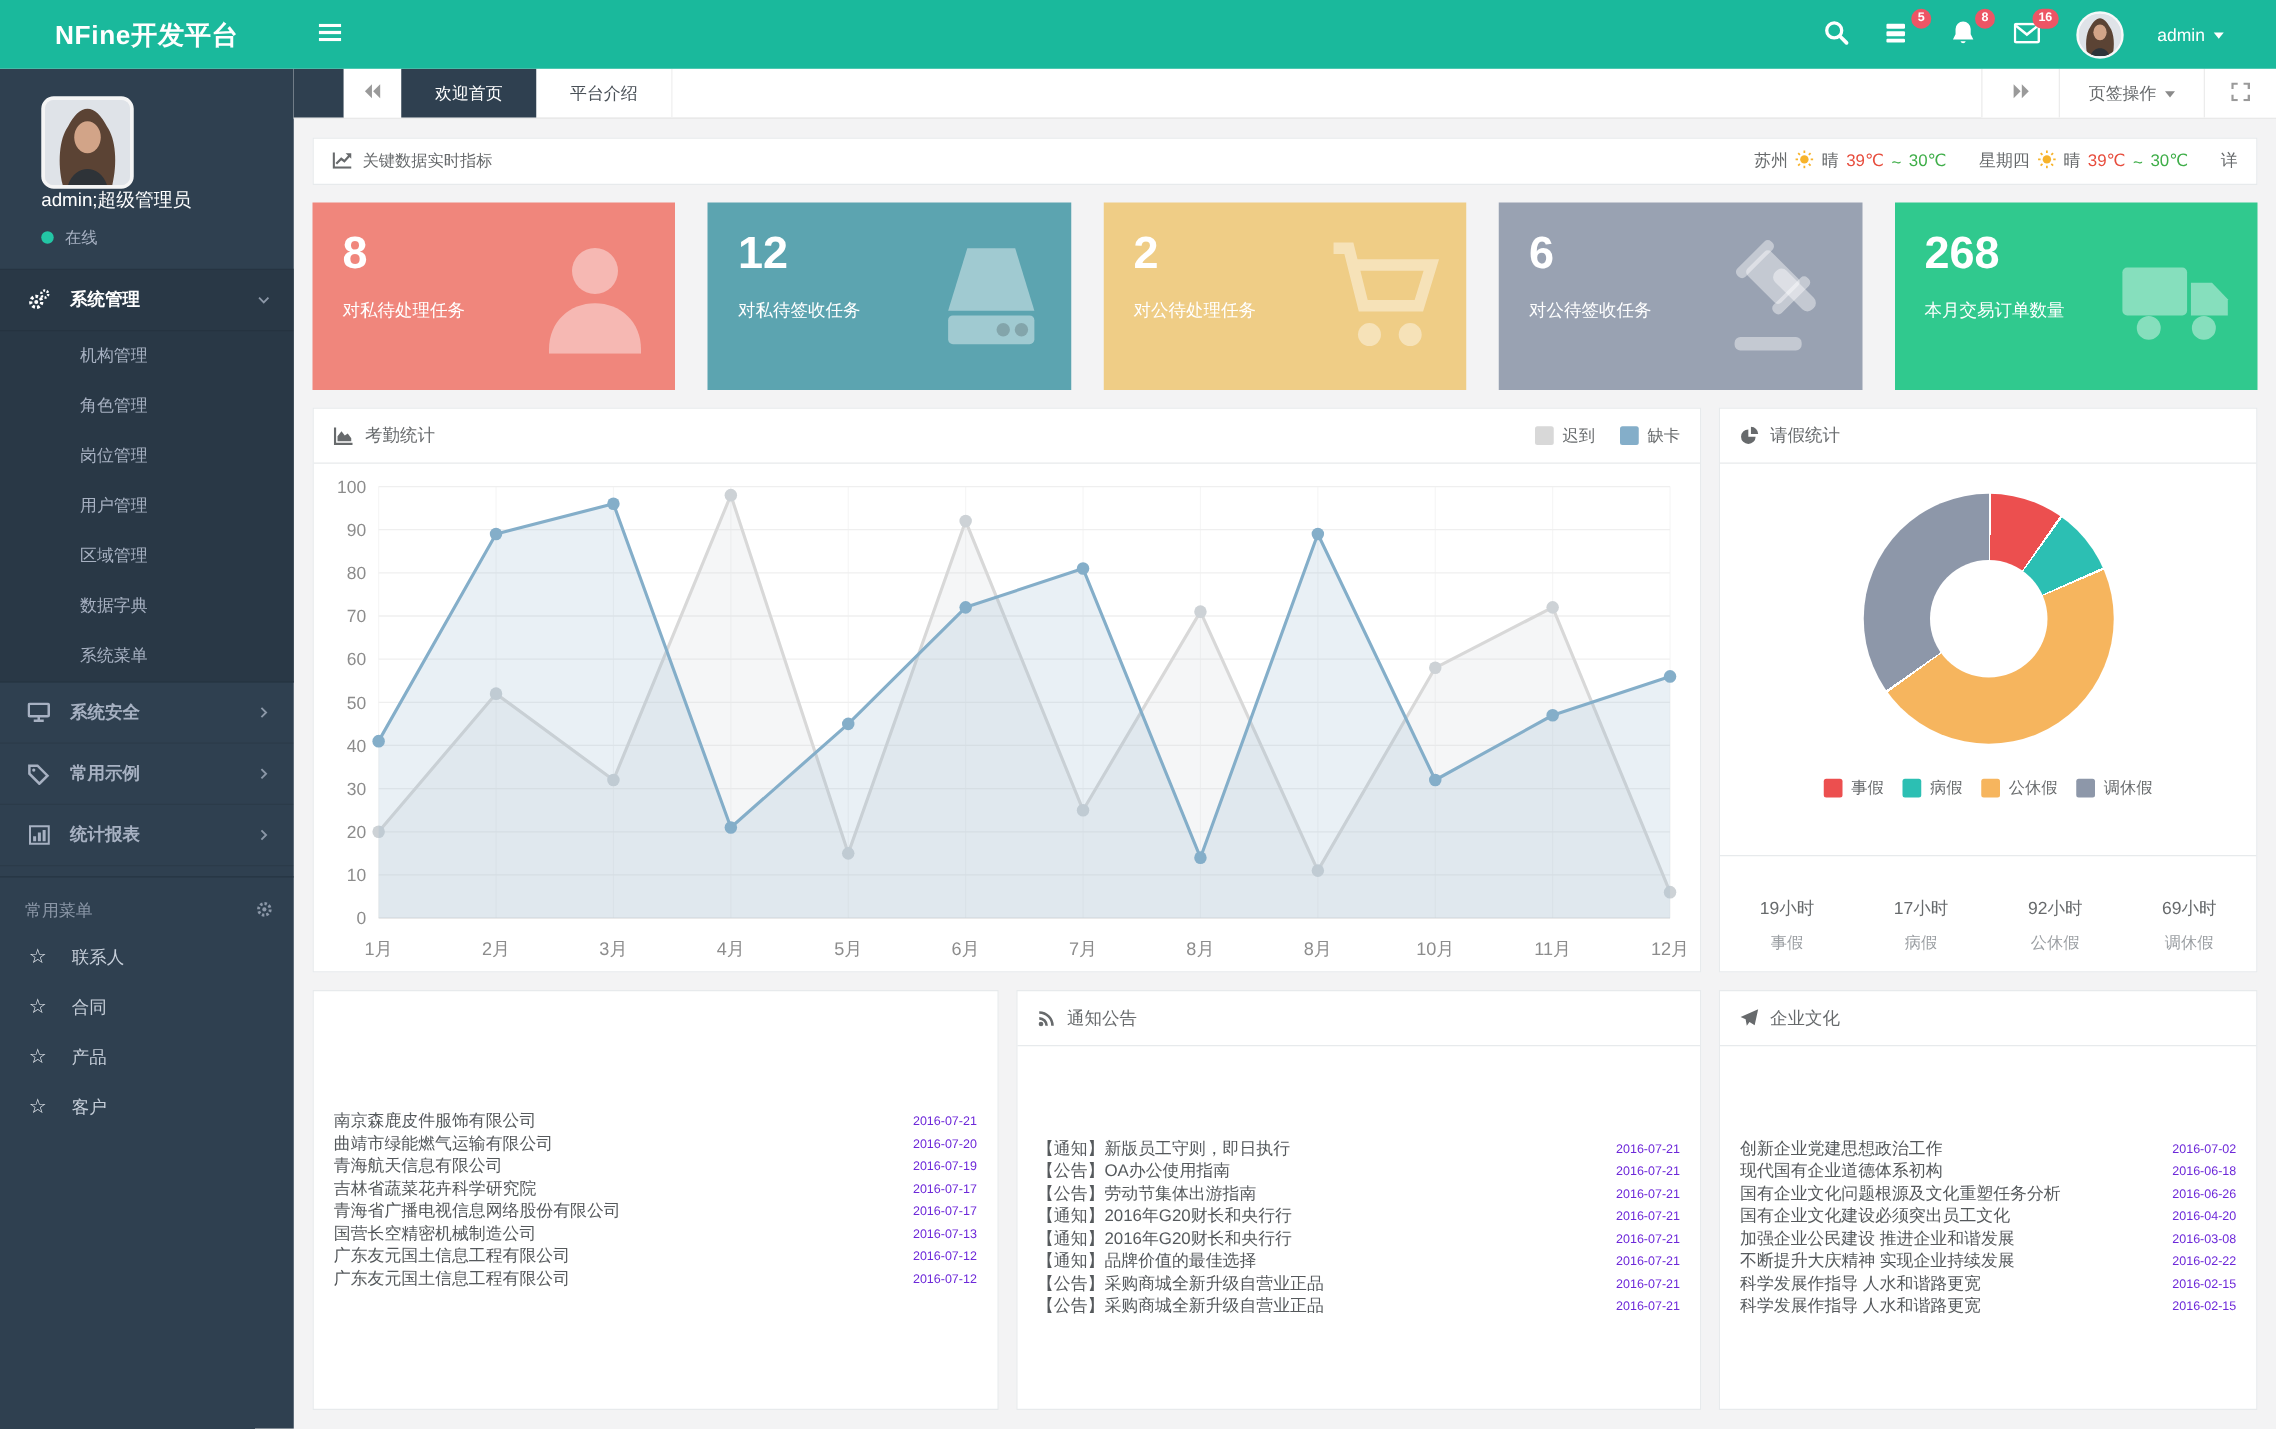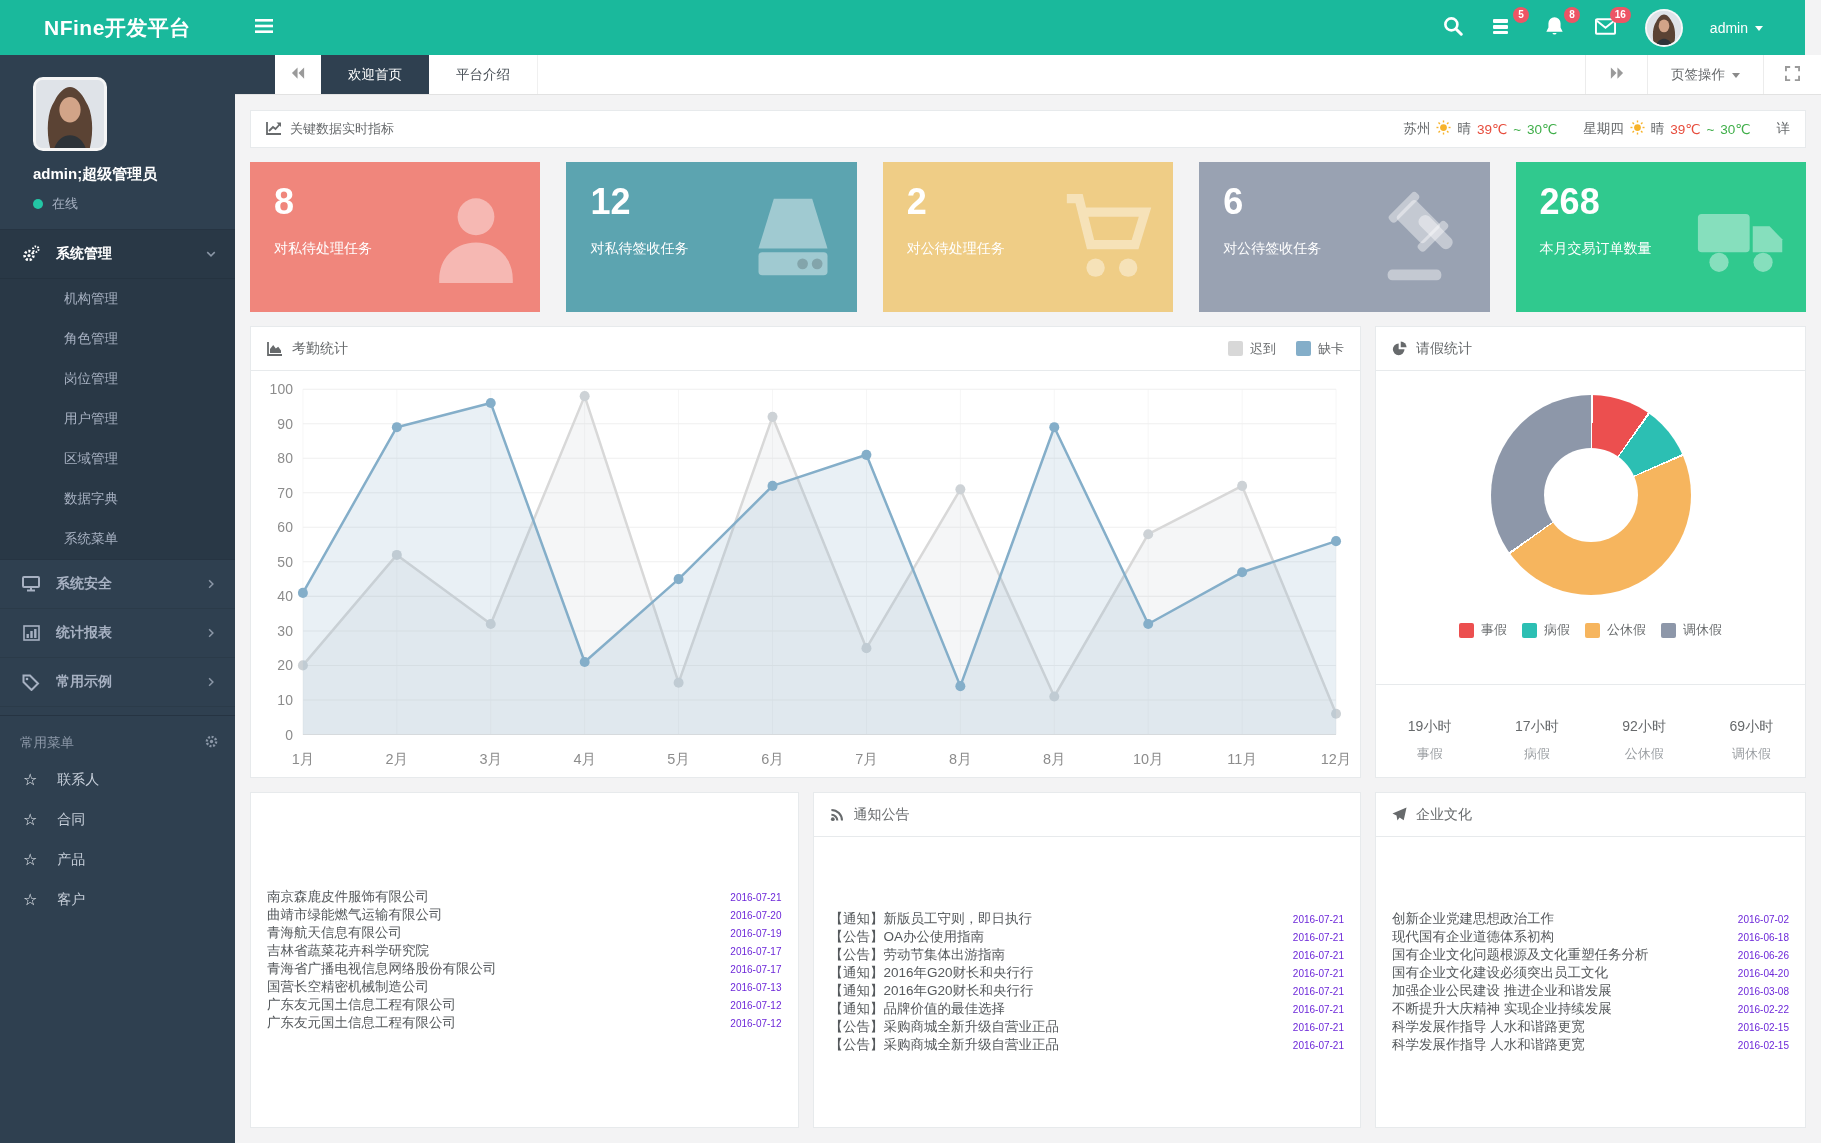--- a/index.html
+++ b/index.html
@@ -1,35 +1,35 @@
 <!DOCTYPE html>
 <html><head>
 <meta charset="utf-8">
 <style>
   *{box-sizing:border-box;margin:0;padding:0}
   html,body{width:1821px;height:1143px}
   body{font-family:"Liberation Sans","DejaVu Sans",sans-serif;background:#f3f3f4;overflow:hidden;position:relative}
   button{font-family:inherit;cursor:pointer}
 
   
-  .topbar{position:absolute;top:0;left:0;right:16px;height:55px;background:#1ab99c;display:flex;align-items:center;z-index:20}
+  .topbar{position:absolute;top:0;left:0;right:0;height:55px;background:#1ab99c;display:flex;align-items:center;z-index:20}
   .logo{width:235px;padding-left:44px;font-size:21px;font-weight:bold;color:#fff;letter-spacing:.5px;flex:none}
   .hamburger{background:none;border:none;color:#fff;margin-left:14px;width:30px;height:30px;display:flex;align-items:center;justify-content:center}
   .top-right{margin-left:auto;display:flex;align-items:center;gap:27px;padding-right:42px}
   .tb-icon{position:relative;background:none;border:none;color:#fff;width:24px;height:24px;display:flex;align-items:center;justify-content:center}
   .badge{position:absolute;top:-9px;right:-13px;background:#ed5565;color:#fff;font-size:10px;line-height:1;padding:3px 5px;border-radius:9px;font-weight:bold}
   .avatar-sm{width:38px;height:38px;border-radius:50%;overflow:hidden;border:2px solid rgba(255,255,255,.75);background:#dfe3e8;flex:none}
   .user-menu{display:flex;align-items:center;gap:7px;color:#fff;font-size:14px;background:none;border:none}
   .caret{width:0;height:0;border:4px solid transparent;border-top:5px solid #fff;margin-top:5px}
 
   
   .sidebar{position:absolute;top:55px;left:0;width:235px;bottom:0;background:#2f4050;overflow:hidden;color:#a7b1c2}
   .profile{padding:22px 0 16px 33px;border-bottom:1px solid #263442}
   .avatar-lg{width:74px;height:74px;border-radius:10px;border:3px solid #f5f5f5;overflow:hidden;background:#dfe3e8}
-  .profile-name{color:#fff;font-weight:bold;font-size:15px;margin-top:14px}
+  .profile-name{color:#fff;font-weight:normal;font-size:15px;}
   .profile-status{display:flex;align-items:center;gap:9px;margin-top:11px;font-size:13px}
   .dot{width:10px;height:10px;border-radius:50%;background:#23c6a5}
   .nav-group.open{background:#293846;border-bottom:1px solid #263442}
   .nav-item{display:flex;align-items:center;gap:16px;padding:15px 18px 15px 22px;font-size:14px;font-weight:bold;cursor:pointer;border-bottom:1px solid rgba(0,0,0,.08)}
   .nav-item.active{color:#fff}
   .nav-item .nico{width:18px;height:18px;flex:none;display:flex;align-items:center;justify-content:center}
   .chev{margin-left:auto;display:flex;align-items:center;color:#8b97a7}
   .sub-item{padding:11px 0 11px 64px;font-size:13.5px;cursor:pointer}
   .section-title{display:flex;align-items:center;padding:18px 16px 8px 20px;color:#8b97a7;font-size:13.5px;border-top:1px solid #263442;margin-top:8px}
   .section-title .gearbtn{margin-left:auto;background:none;border:none;color:#8b97a7;display:flex}
@@ -207,43 +207,43 @@
       <span>系统安全</span>
       <span class="chev">
         <svg width="12" height="12" viewBox="0 0 16 16">
             <polyline points="5.5,3 10.5,8 5.5,13" fill="none" stroke="currentColor" stroke-width="2"></polyline>
           </svg>
       </span>
     </div>
 
     <div class="nav-item">
       <span class="nico">
+        <svg width="18" height="17" viewBox="0 0 18 17">
+            <path d="M1.5 8V1.5H8l8 8-6.5 6.5z" fill="none" stroke="currentColor" stroke-width="2"></path>
+            <circle cx="5" cy="5" r="1.3" fill="currentColor"></circle>
+          </svg>
+      </span>
+      <span>常用示例</span>
+      <span class="chev">
+        <svg width="12" height="12" viewBox="0 0 16 16">
+            <polyline points="5.5,3 10.5,8 5.5,13" fill="none" stroke="currentColor" stroke-width="2"></polyline>
+          </svg>
+      </span>
+    </div>
+
+    <div class="nav-item">
+      <span class="nico">
         <svg width="17" height="16" viewBox="0 0 17 16">
             <rect x="1" y="1" width="15" height="14" fill="none" stroke="currentColor" stroke-width="1.6"></rect>
             <rect x="3.5" y="9" width="2.4" height="4" fill="currentColor"></rect>
             <rect x="7.3" y="6" width="2.4" height="7" fill="currentColor"></rect>
             <rect x="11.1" y="4" width="2.4" height="9" fill="currentColor"></rect>
           </svg>
       </span>
       <span>统计报表</span>
-      <span class="chev">
-        <svg width="12" height="12" viewBox="0 0 16 16">
-            <polyline points="5.5,3 10.5,8 5.5,13" fill="none" stroke="currentColor" stroke-width="2"></polyline>
-          </svg>
-      </span>
-    </div>
-
-    <div class="nav-item">
-      <span class="nico">
-        <svg width="18" height="17" viewBox="0 0 18 17">
-            <path d="M1.5 8V1.5H8l8 8-6.5 6.5z" fill="none" stroke="currentColor" stroke-width="2"></path>
-            <circle cx="5" cy="5" r="1.3" fill="currentColor"></circle>
-          </svg>
-      </span>
-      <span>常用示例</span>
       <span class="chev">
         <svg width="12" height="12" viewBox="0 0 16 16">
             <polyline points="5.5,3 10.5,8 5.5,13" fill="none" stroke="currentColor" stroke-width="2"></polyline>
           </svg>
       </span>
     </div>
 
     <div class="section-title">
       <span>常用菜单</span>
       <button class="gearbtn">

